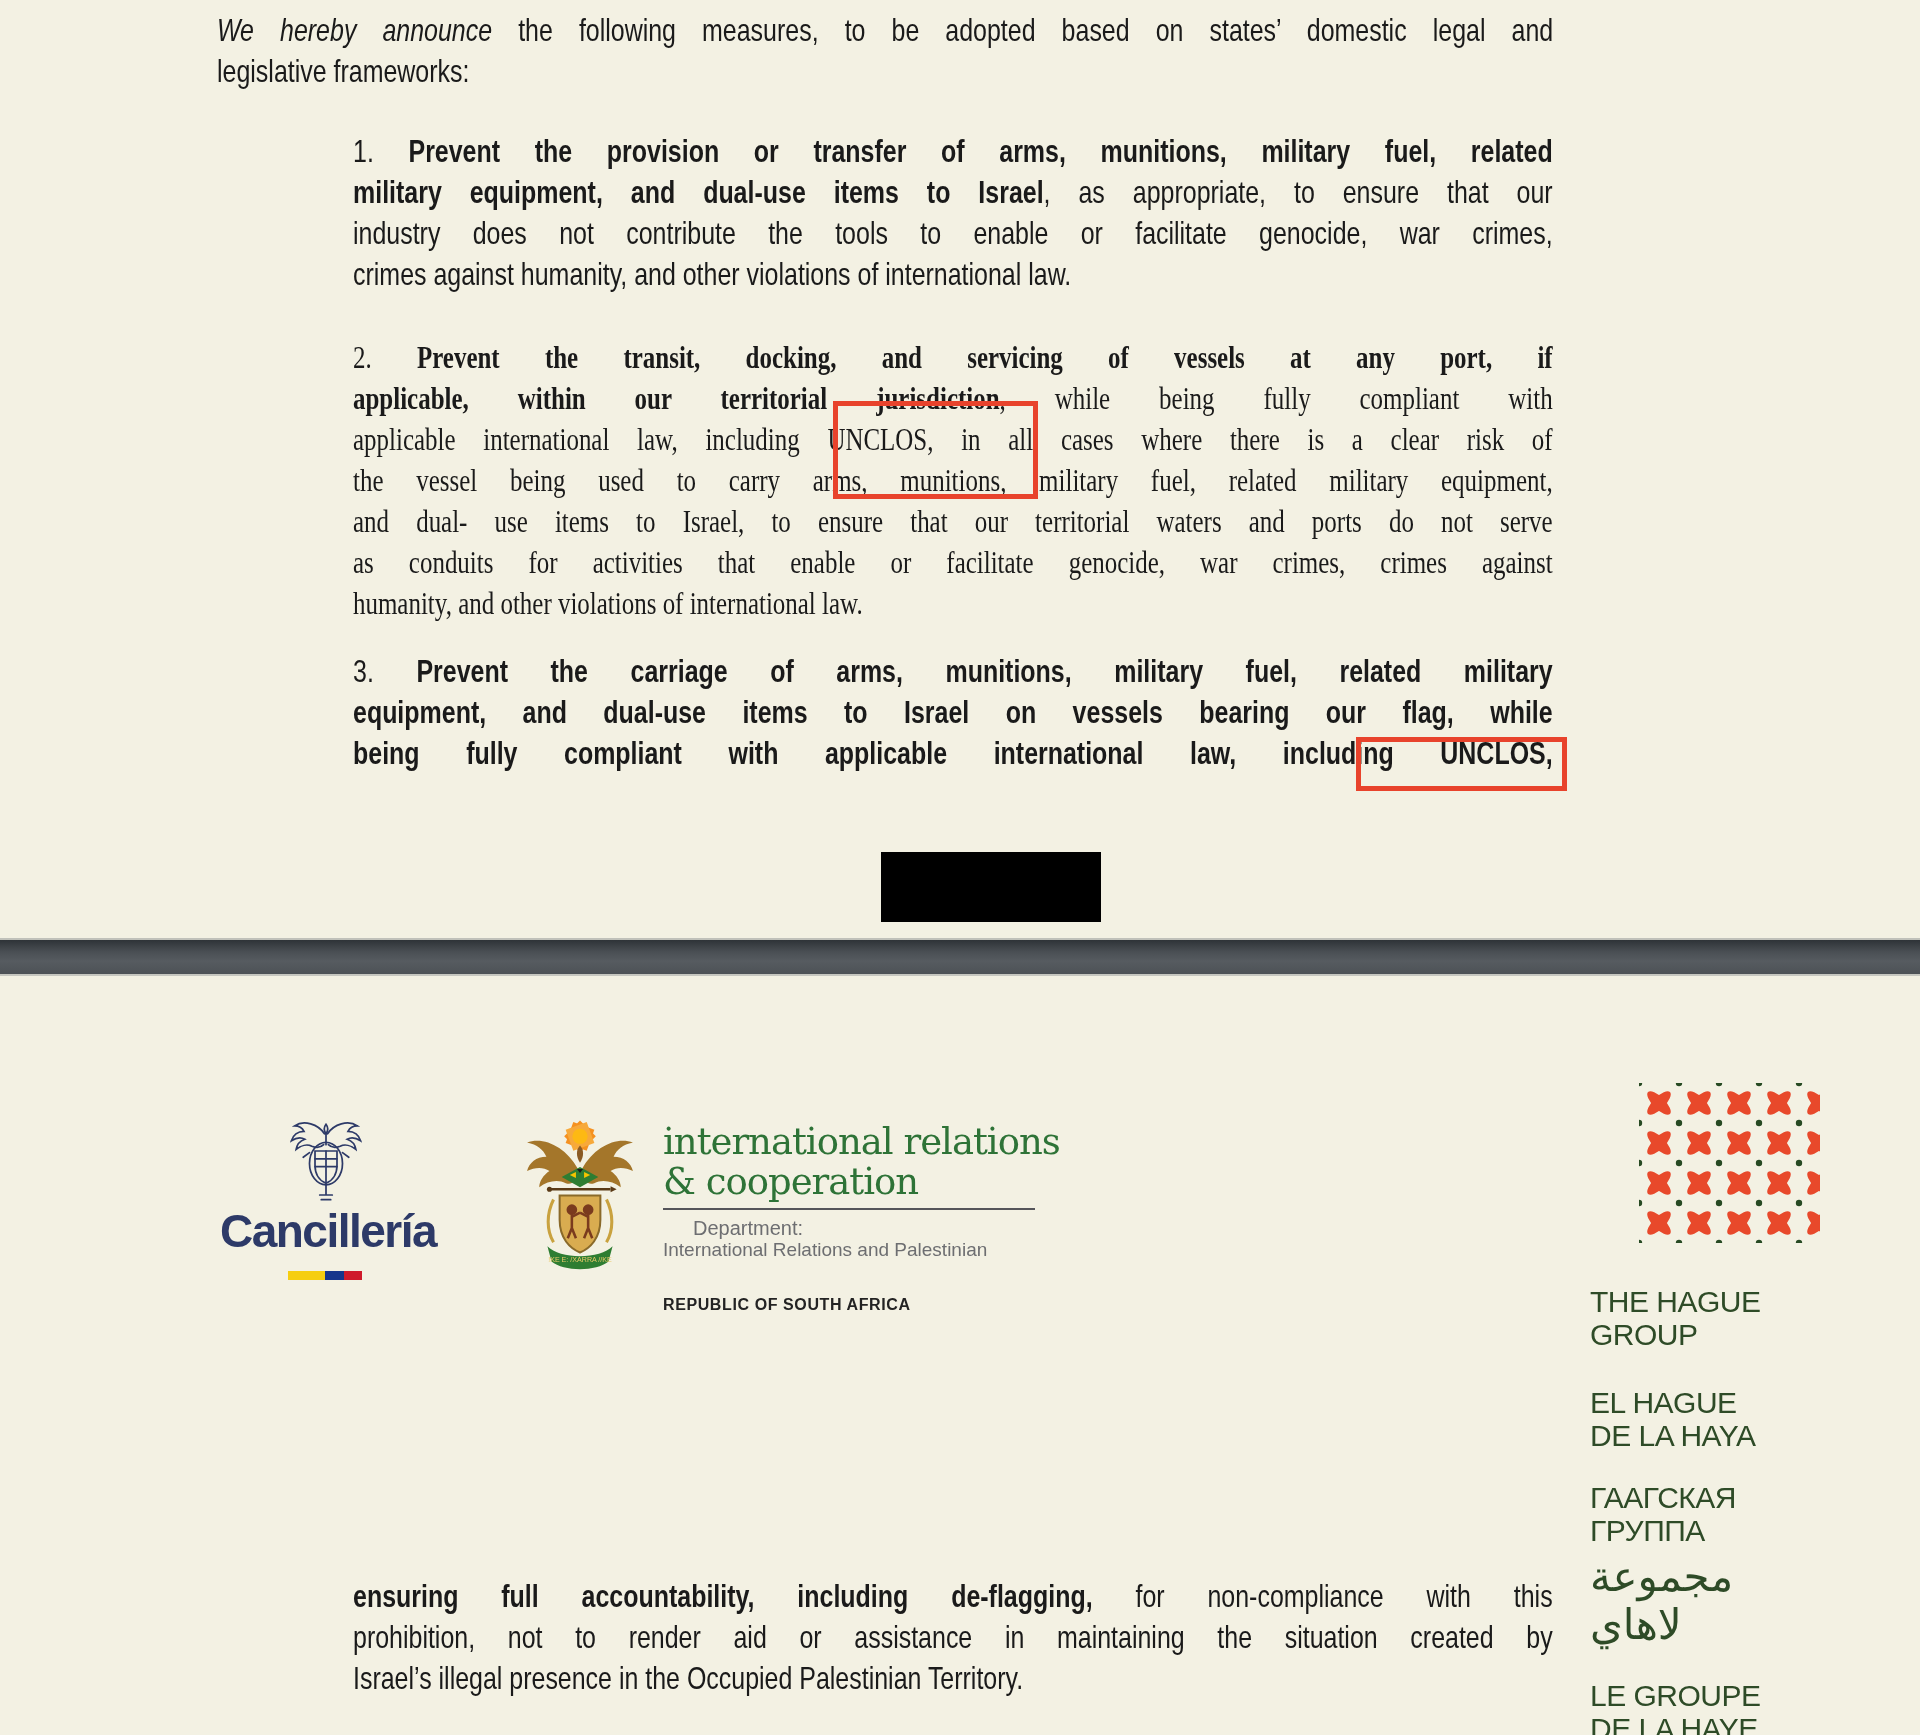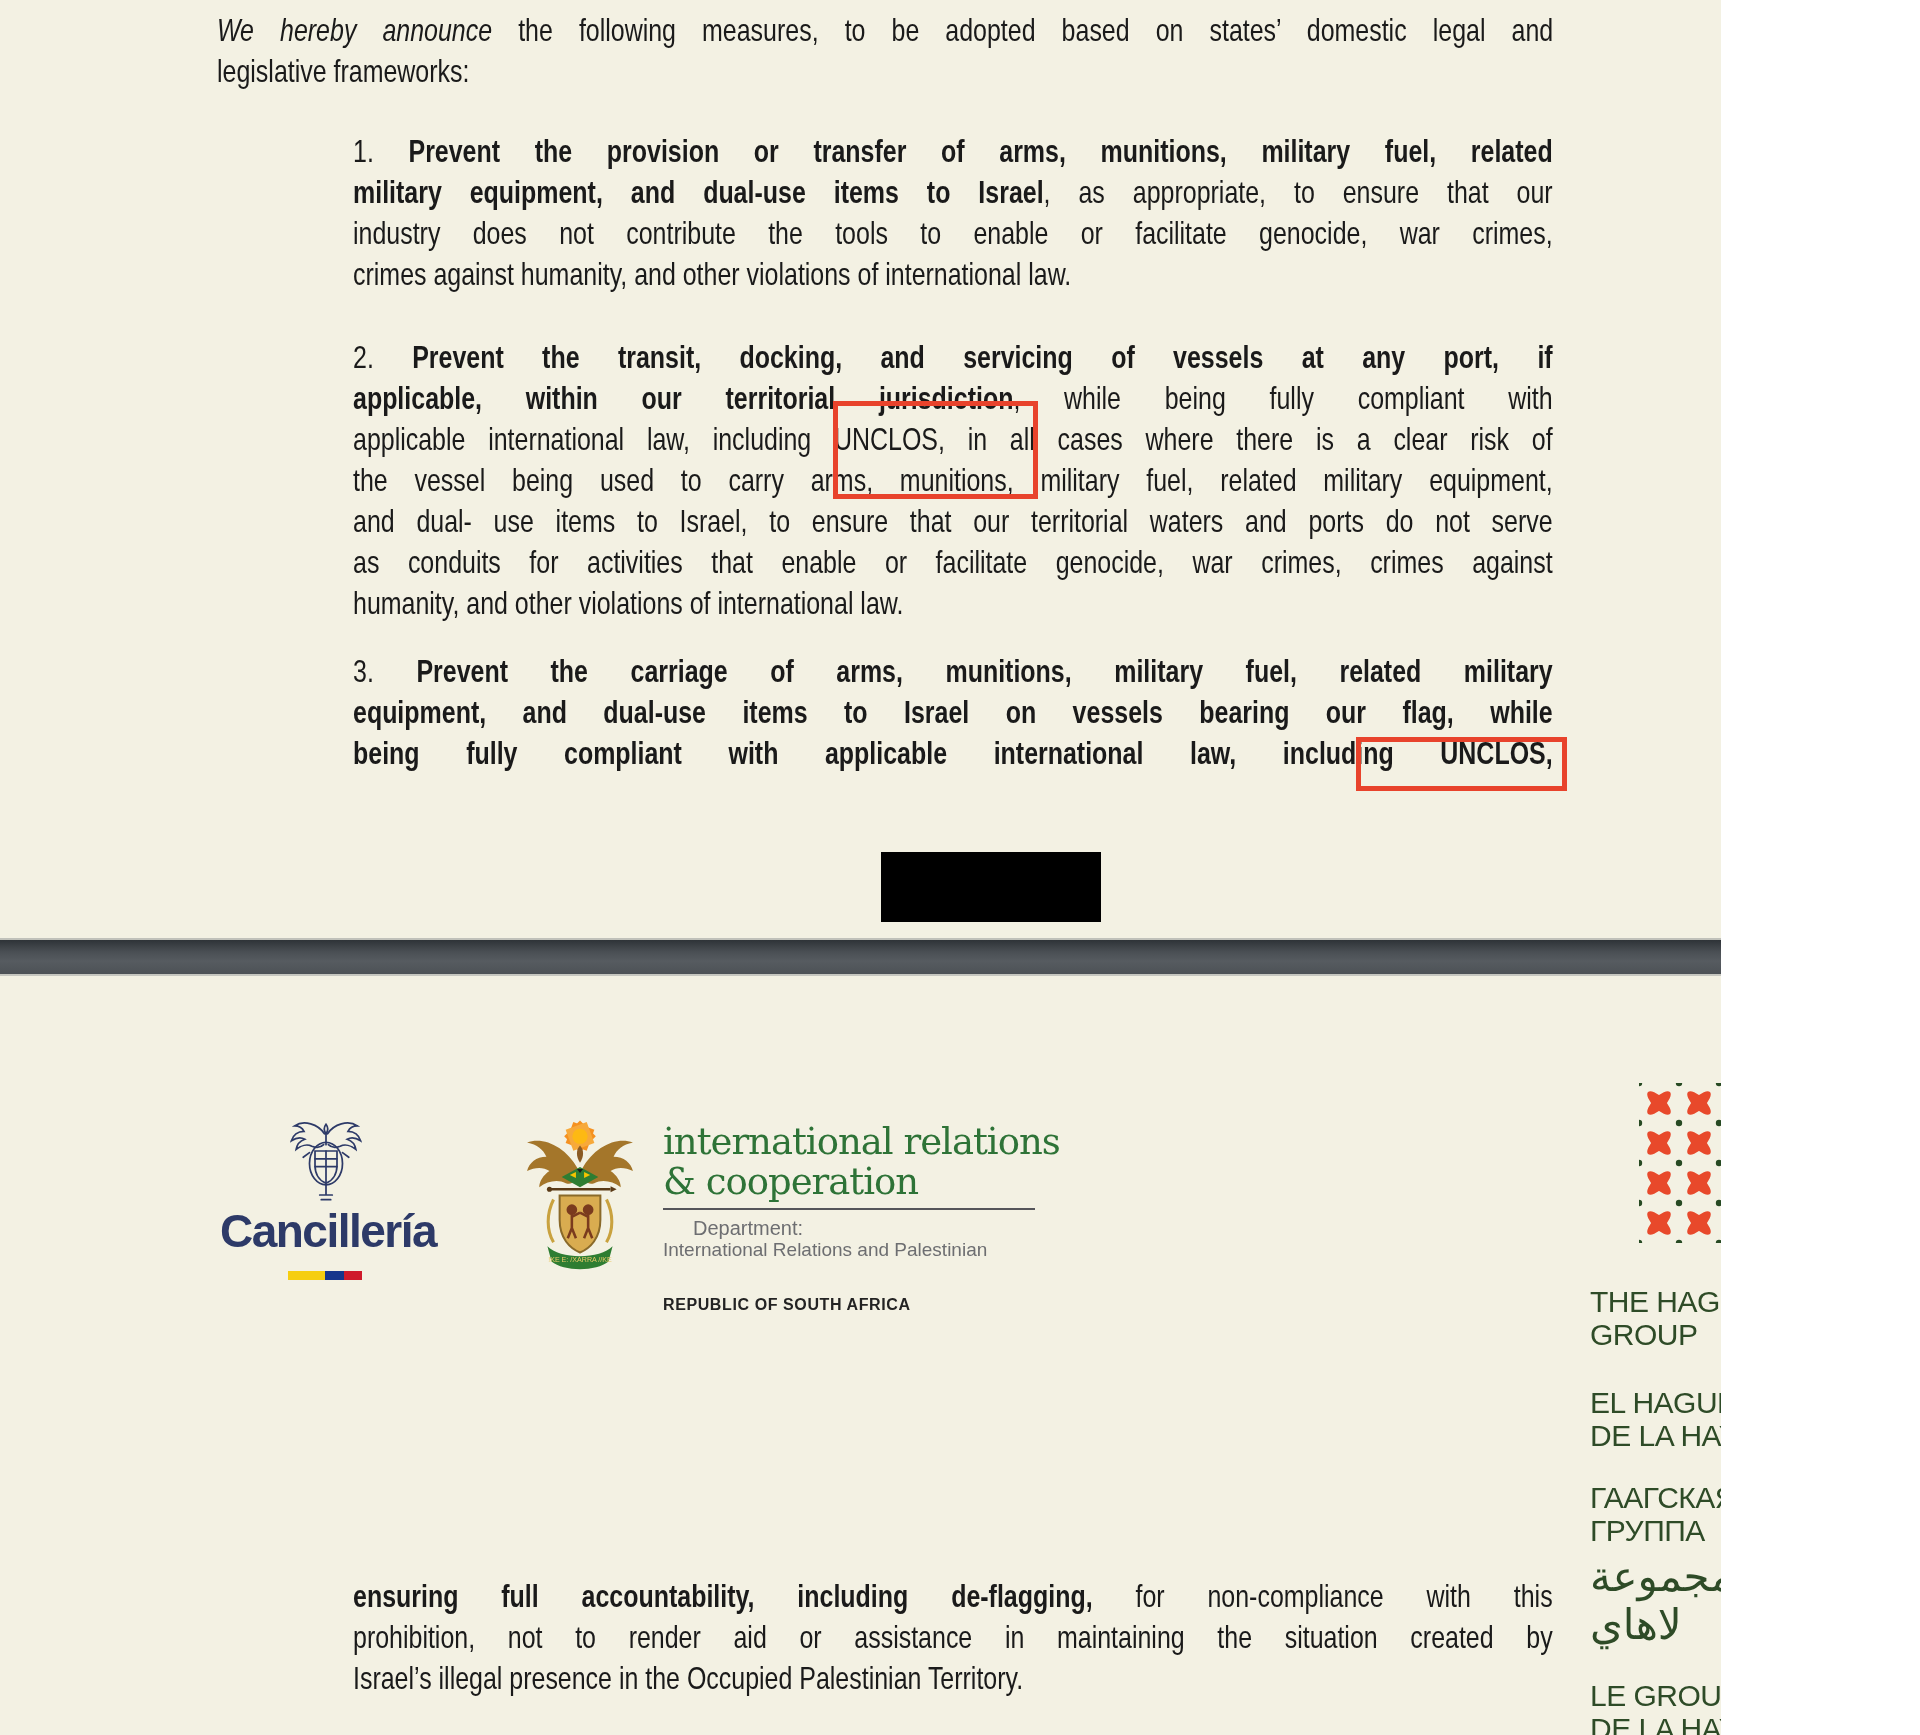--- a/index.html
+++ b/index.html
@@ -1,31 +1,31 @@
 <!DOCTYPE html>
 <html style="--page-bg: #f3f1e3; --text: #1a1a1a; --annotation-red: #e8432c; --navy: #2d3a68; --colombia-yellow: #f6ce10; --colombia-blue: #16368c; --colombia-red: #cf1a2b; --dirco-green: #2e7337; --dirco-gray: #6d6e71; --hague-green: #2e4b27; --hague-red: #e8492b;"><head>
 <meta charset="utf-8">
 <style>
   :root{
     --page-bg:#f3f1e3; --text:#1a1a1a; --annotation-red:#e8432c;
     --navy:#2d3a68; --dirco-green:#2e7337; --dirco-gray:#6d6e71;
     --hague-green:#2e4b27; --hague-red:#e8492b;
   }
   html,body{margin:0;padding:0;}
-  .page{position:relative;width:1721px;height:1735px;background:var(--page-bg);
+  .page{position:relative;width:1920px;height:1735px;background:var(--page-bg);
         font-family:"Liberation Sans",sans-serif;color:var(--text);overflow:hidden;}
 
   
   .para{position:absolute;}
   .pinner{transform:scaleX(0.78);transform-origin:0 0;}
   .para-intro{left:217px;top:10px;}
   .para-intro .pinner{width:1713px;}
   .para-std .pinner{width:1538px;}
   .para-p1{left:353px;top:131px;}
-  .para-p2{left:353px;top:337px;}
+  .para-p2{left:353px;top:337px;font-family:Liberation Serif, serif;}
   .para-p3{left:353px;top:651px;}
   .para-closing{left:353px;top:1576px;}
   .tline{font-size:32px;line-height:41px;text-align:left;color:var(--text);}
   .tline.just{text-align:justify;text-align-last:justify;}
   .tline .b{font-weight:bold;}
   .tline .i{font-style:italic;}
 
   
   .hl-box{position:absolute;border:5px solid var(--annotation-red);box-sizing:border-box;}
   .hl-1{left:833px;top:401px;width:205px;height:98px;}

